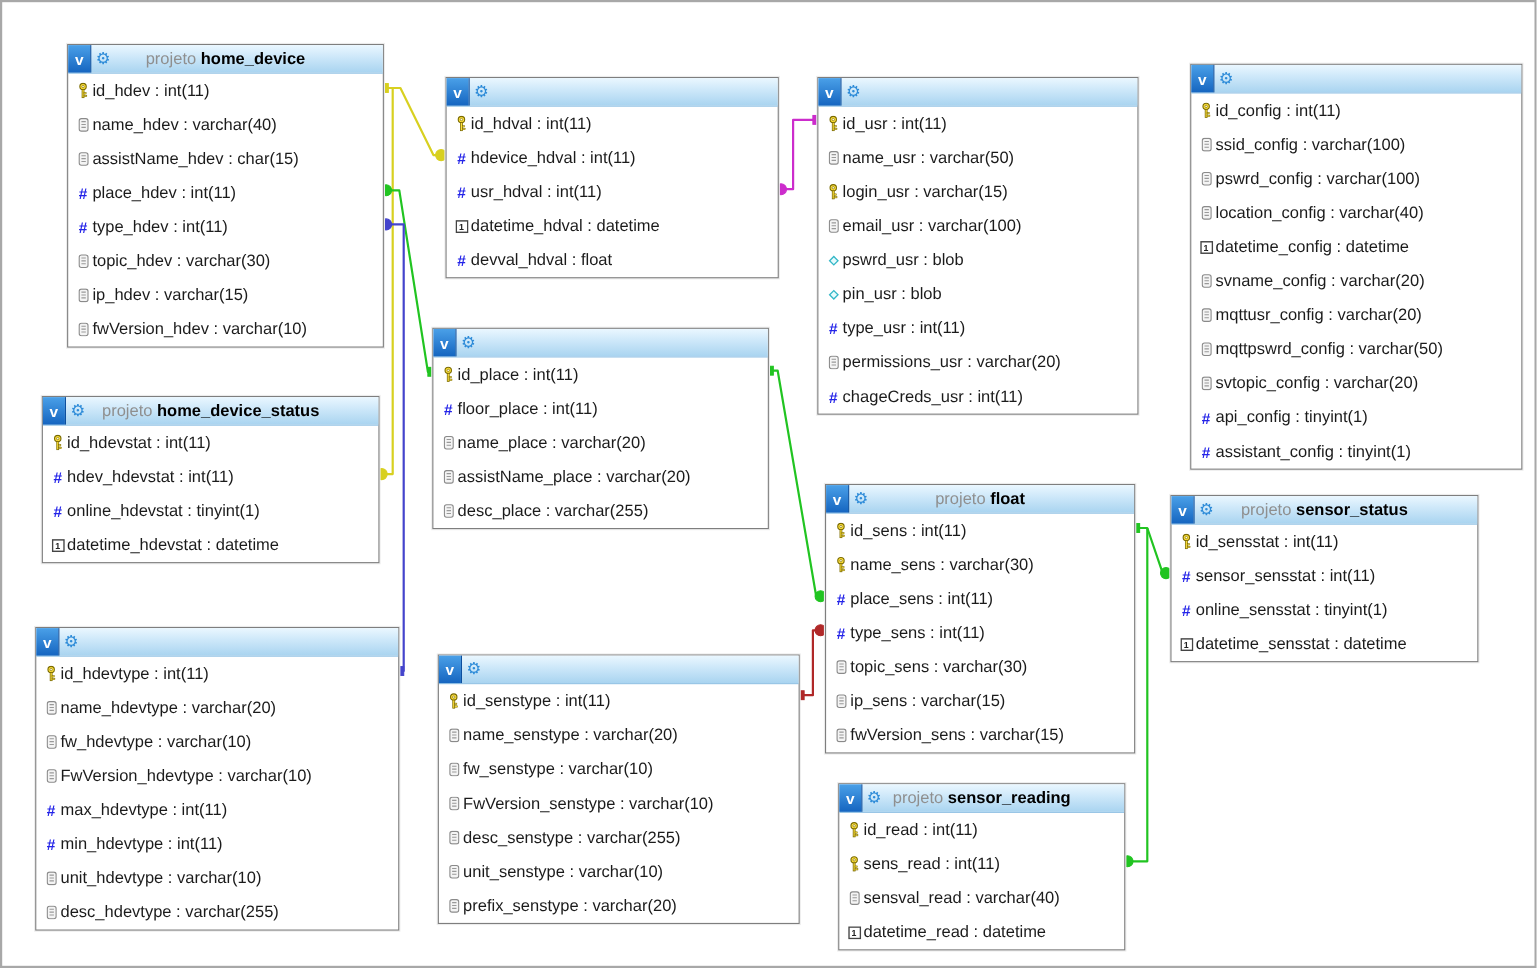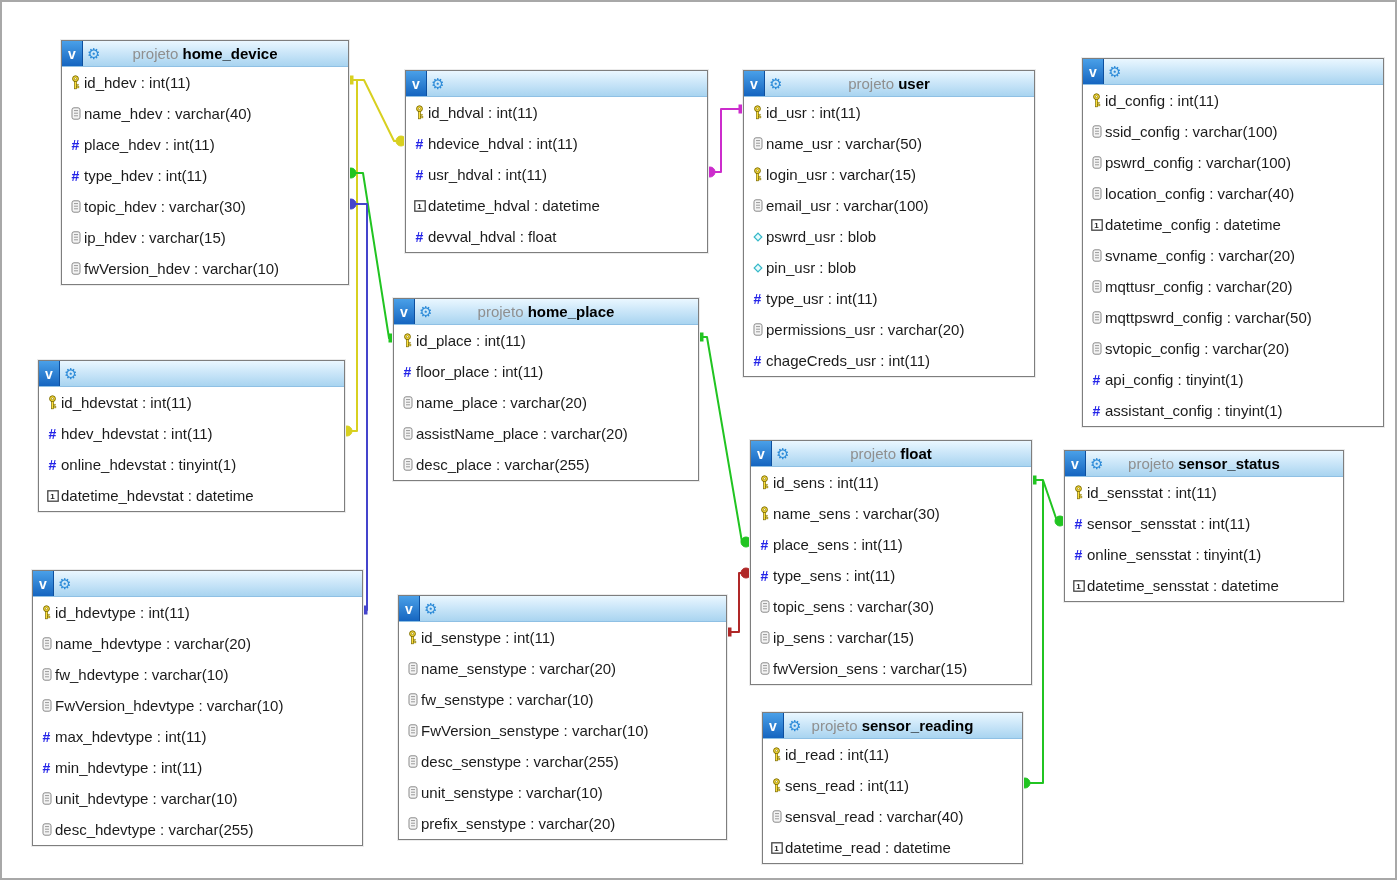--- a/index.html
+++ b/index.html
@@ -79,20 +79,32 @@
             <line x1="3" y1="3.6" x2="7" y2="3.6" stroke="#999"></line>
             <line x1="3" y1="6.2" x2="7" y2="6.2" stroke="#999"></line>
             <line x1="3" y1="8.8" x2="7" y2="8.8" stroke="#999"></line>
           </svg>
         </span>
         <span class="fname">name_hdev</span>
         <span class="ftype">varchar(40)</span>
       </div>
       <div class="frow">
         <span class="ficon">
+          <svg width="10" height="13" viewBox="0 0 10 13">
+            <rect x="1" y="0.8" width="8" height="11.4" rx="2" fill="#f4f4f4" stroke="#8a8a8a"></rect>
+            <line x1="3" y1="3.6" x2="7" y2="3.6" stroke="#999"></line>
+            <line x1="3" y1="6.2" x2="7" y2="6.2" stroke="#999"></line>
+            <line x1="3" y1="8.8" x2="7" y2="8.8" stroke="#999"></line>
+          </svg>
+        </span>
+        <span class="fname">assistName_hdev</span>
+        <span class="ftype">char(15)</span>
+      </div>
+      <div class="frow">
+        <span class="ficon">
           <span class="hash">#</span>
         </span>
         <span class="fname">place_hdev</span>
         <span class="ftype">int(11)</span>
       </div>
       <div class="frow">
         <span class="ficon">
           <span class="hash">#</span>
         </span>
         <span class="fname">type_hdev</span>
@@ -182,21 +194,20 @@
           <span class="hash">#</span>
         </span>
         <span class="fname">devval_hdval</span>
         <span class="ftype">float</span>
       </div>
     </div>
     <div class="tbl" style="left: 741px; top: 68px; width: 290px;">
       <div class="thead">
         <div class="vbadge">v</div>
         <span class="gear">⚙</span>
-        <div class="ttitle"><span class="schema">projeto</span>&nbsp;<span class="tname">user</span></div>
       </div>
       <div class="frow">
         <span class="ficon">
           <svg width="11" height="15" viewBox="0 0 11 15">
             <circle cx="5.5" cy="3.7" r="2.9" fill="#ffe13a" stroke="#7a6a00"></circle>
             <circle cx="5.5" cy="3.7" r="1.1" fill="#fffbe0" stroke="#7a6a00" stroke-width="0.6"></circle>
             <rect x="4.6" y="6.4" width="1.8" height="7.4" fill="#ffe13a" stroke="#7a6a00" stroke-width="0.7"></rect>
             <rect x="6.3" y="9.2" width="2" height="1.3" fill="#ffe13a" stroke="#7a6a00" stroke-width="0.5"></rect>
             <rect x="6.3" y="11.6" width="2.6" height="1.3" fill="#ffe13a" stroke="#7a6a00" stroke-width="0.5"></rect>
           </svg>
@@ -410,20 +421,21 @@
           <span class="hash">#</span>
         </span>
         <span class="fname">assistant_config</span>
         <span class="ftype">tinyint(1)</span>
       </div>
     </div>
     <div class="tbl" style="left: 36px; top: 358px; width: 305px;">
       <div class="thead">
         <div class="vbadge">v</div>
         <span class="gear">⚙</span>
+        <div class="ttitle"><span class="schema">projeto</span>&nbsp;<span class="tname">home_device_status</span></div>
       </div>
       <div class="frow">
         <span class="ficon">
           <svg width="11" height="15" viewBox="0 0 11 15">
             <circle cx="5.5" cy="3.7" r="2.9" fill="#ffe13a" stroke="#7a6a00"></circle>
             <circle cx="5.5" cy="3.7" r="1.1" fill="#fffbe0" stroke="#7a6a00" stroke-width="0.6"></circle>
             <rect x="4.6" y="6.4" width="1.8" height="7.4" fill="#ffe13a" stroke="#7a6a00" stroke-width="0.7"></rect>
             <rect x="6.3" y="9.2" width="2" height="1.3" fill="#ffe13a" stroke="#7a6a00" stroke-width="0.5"></rect>
             <rect x="6.3" y="11.6" width="2.6" height="1.3" fill="#ffe13a" stroke="#7a6a00" stroke-width="0.5"></rect>
           </svg>
@@ -453,21 +465,20 @@
           </svg>
         </span>
         <span class="fname">datetime_hdevstat</span>
         <span class="ftype">datetime</span>
       </div>
     </div>
     <div class="tbl" style="left: 391px; top: 296px; width: 304px;">
       <div class="thead">
         <div class="vbadge">v</div>
         <span class="gear">⚙</span>
-        <div class="ttitle"><span class="schema">projeto</span>&nbsp;<span class="tname">home_place</span></div>
       </div>
       <div class="frow">
         <span class="ficon">
           <svg width="11" height="15" viewBox="0 0 11 15">
             <circle cx="5.5" cy="3.7" r="2.9" fill="#ffe13a" stroke="#7a6a00"></circle>
             <circle cx="5.5" cy="3.7" r="1.1" fill="#fffbe0" stroke="#7a6a00" stroke-width="0.6"></circle>
             <rect x="4.6" y="6.4" width="1.8" height="7.4" fill="#ffe13a" stroke="#7a6a00" stroke-width="0.7"></rect>
             <rect x="6.3" y="9.2" width="2" height="1.3" fill="#ffe13a" stroke="#7a6a00" stroke-width="0.5"></rect>
             <rect x="6.3" y="11.6" width="2.6" height="1.3" fill="#ffe13a" stroke="#7a6a00" stroke-width="0.5"></rect>
           </svg>

